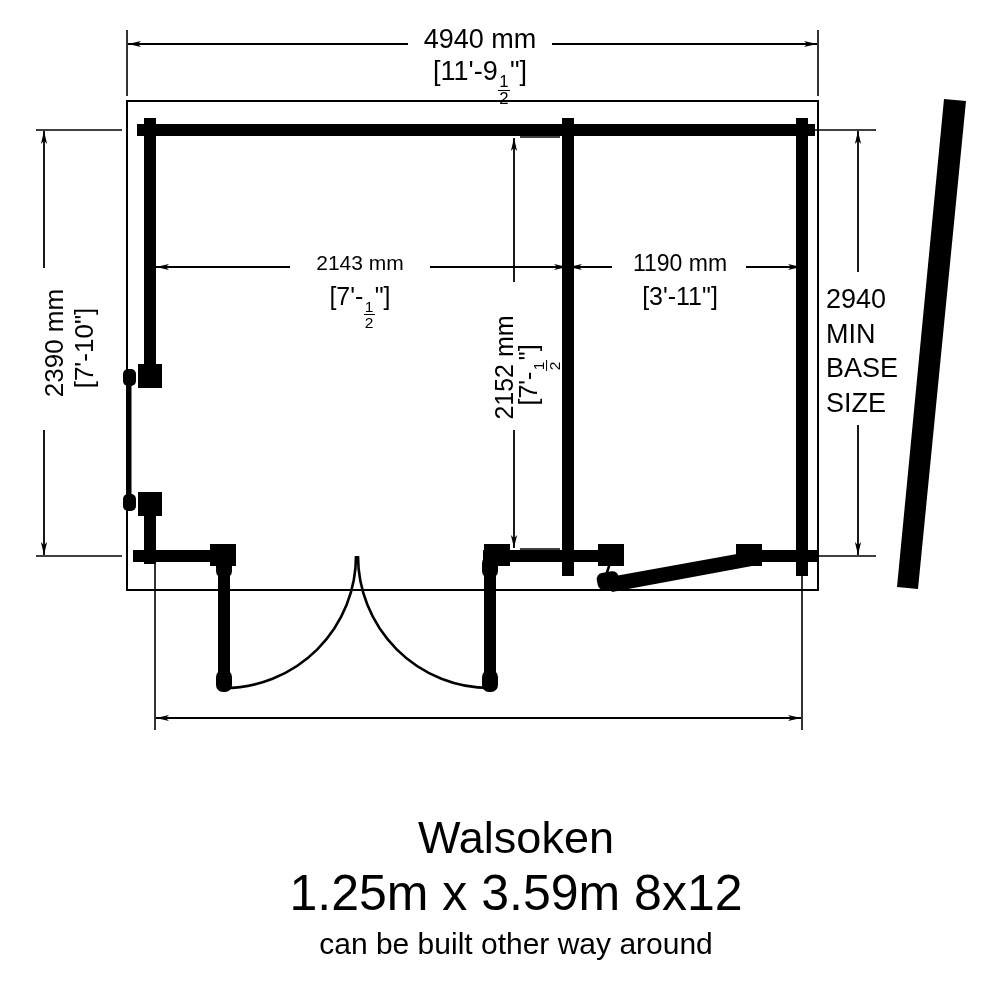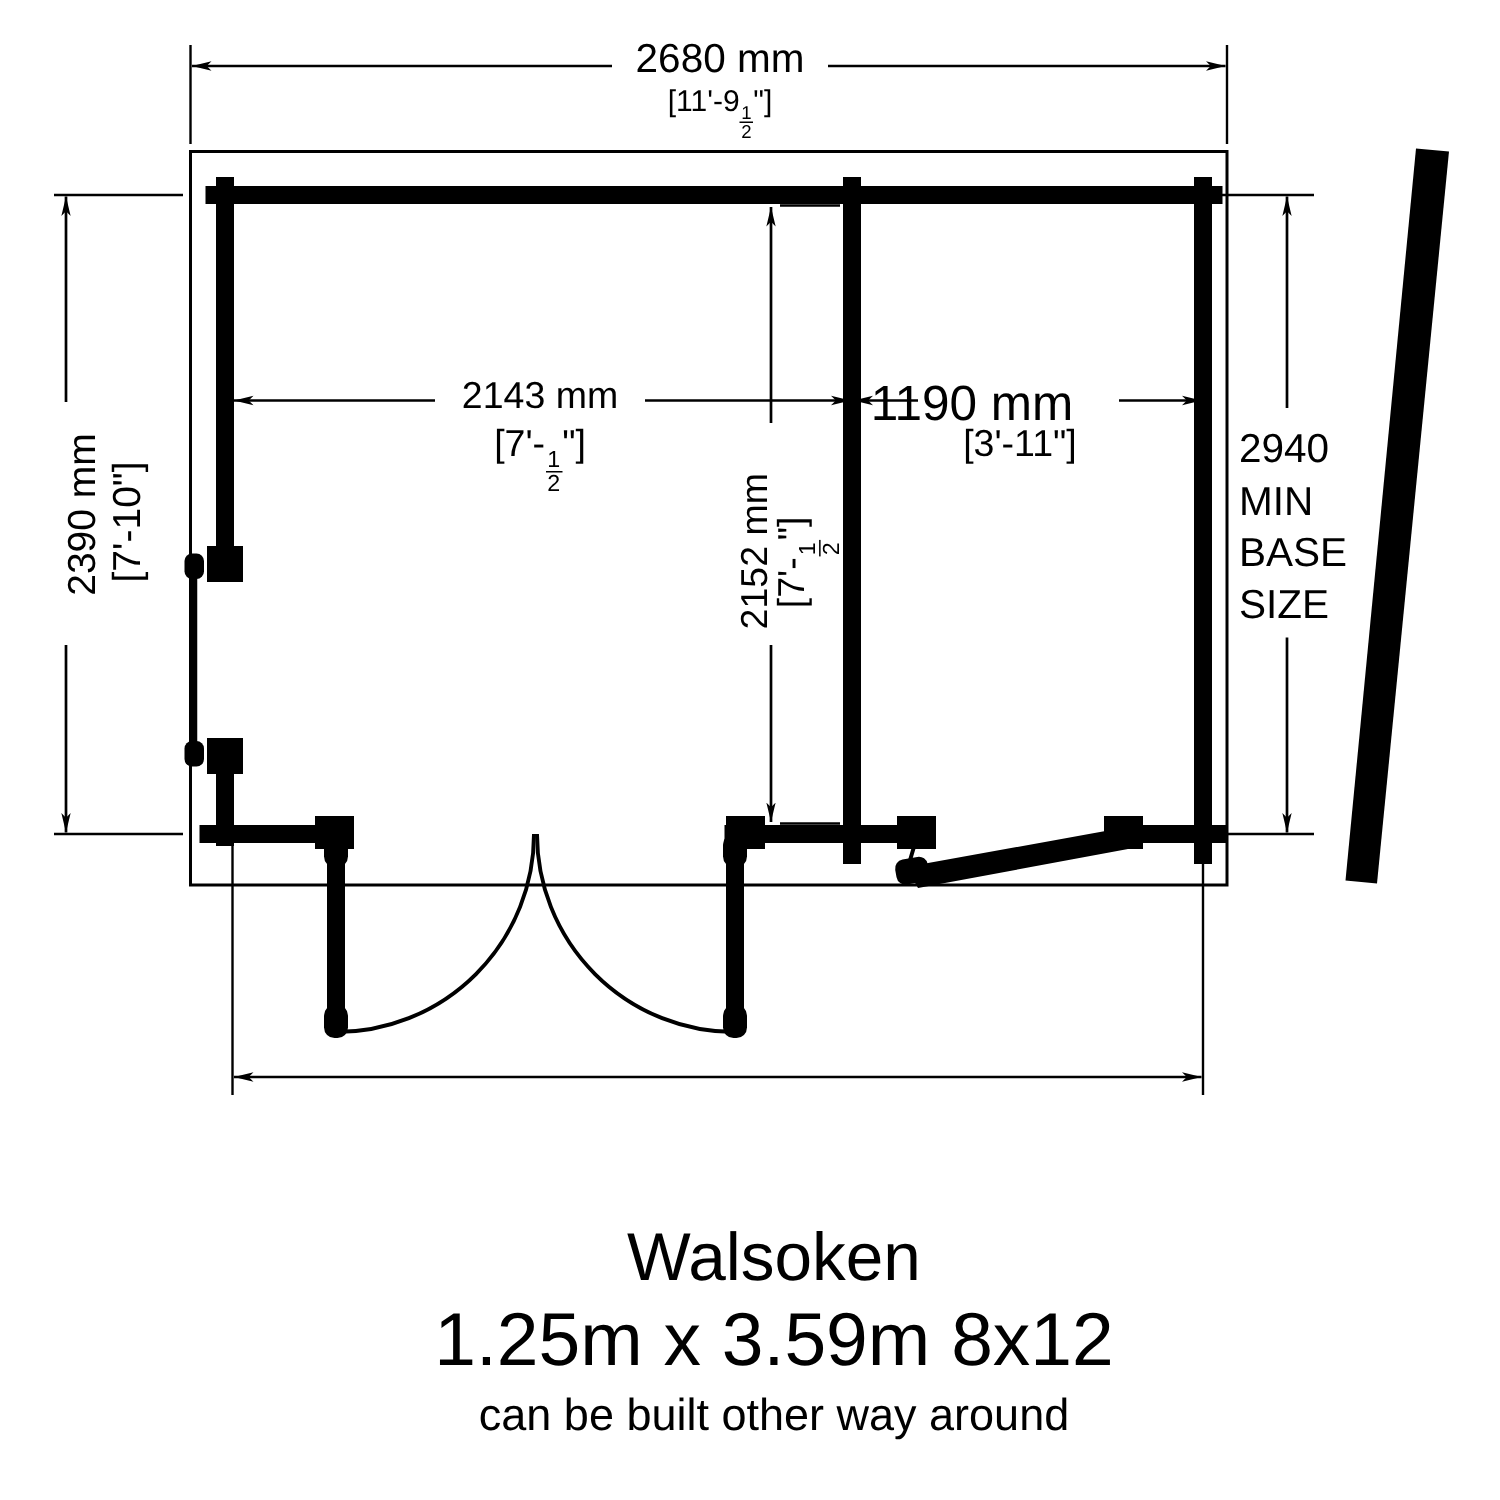--- a/index.html
+++ b/index.html
@@ -187,36 +187,36 @@
     <path d="M 490 688 A 132 132 0 0 1 358 556" fill="none" stroke="#000" stroke-width="2.6"></path>
 
     <path d="M 748 552 L 752 566 L 612 592 L 604 578 Z" fill="#000"></path>
     <rect x="597" y="572" width="22" height="17" rx="6" fill="#000" transform="rotate(-10 608 580)"></rect>
     <path d="M 611 560 A 140 140 0 0 0 604 586" fill="none" stroke="#000" stroke-width="2.6"></path>
 
     <path d="M 944 99 L 966 101 L 918 589 L 897 587 Z" fill="#000"></path>
 
   </svg>
 
-  <div class="dim-label t-center" style="left:410px; top:26px; width:140px; font-size:27px;">2680 mm</div>
-  <div class="dim-label t-center" style="left:400px; top:58px; width:160px; font-size:20px;"><span>[11'-9</span><span class="frac">
+  <div class="dim-label t-center" style="left:410px; top:26px; width:140px; font-size:27px;">4940 mm</div>
+  <div class="dim-label t-center" style="left:400px; top:58px; width:160px; font-size:27px;"><span>[11'-9</span><span class="frac">
         <span class="num">1</span>
         <span class="den">2</span>
       </span><span>"]</span></div>
 
   <div class="dim-label rot90 t-center" style="left:-41px; top:330px; width:190px; font-size:26px;">2390 mm</div>
   <div class="dim-label rot90 t-center" style="left:-6px; top:335px; width:180px; font-size:26px;">[7'-10"]</div>
 
-  <div class="dim-label t-center" style="left:288px; top:252px; width:144px; font-size:25px;">2143 mm</div>
+  <div class="dim-label t-center" style="left:288px; top:252px; width:144px; font-size:21px;">2143 mm</div>
   <div class="dim-label t-center" style="left:285px; top:284px; width:150px; font-size:25px;"><span>[7'-</span><span class="frac">
         <span class="num">1</span>
         <span class="den">2</span>
       </span><span>"]</span></div>
 
-  <div class="dim-label t-center" style="left:578px; top:252px; width:140px; font-size:33px;text-align:center;">1190 mm</div>
+  <div class="dim-label t-center" style="left:610px; top:252px; width:140px; font-size:23px;text-align:center;">1190 mm</div>
   <div class="dim-label t-center" style="left:610px; top:284px; width:140px; font-size:25px;">[3'-11"]</div>
 
   <div class="dim-label rot90 t-center" style="left:414px; top:355px; width:180px; font-size:25px;">2152 mm</div>
   <div class="dim-label rot90 t-center" style="left:449px; top:352px; width:180px; font-size:25px;"><span>[7'-</span><span class="frac">
         <span class="num">1</span>
         <span class="den">2</span>
       </span><span>"]</span></div>
 
   <div class="dim-label" style="left:826px; top:282px; width:110px; font-size:27px; line-height:1.28;">
     <span class="stack-line">2940</span>

